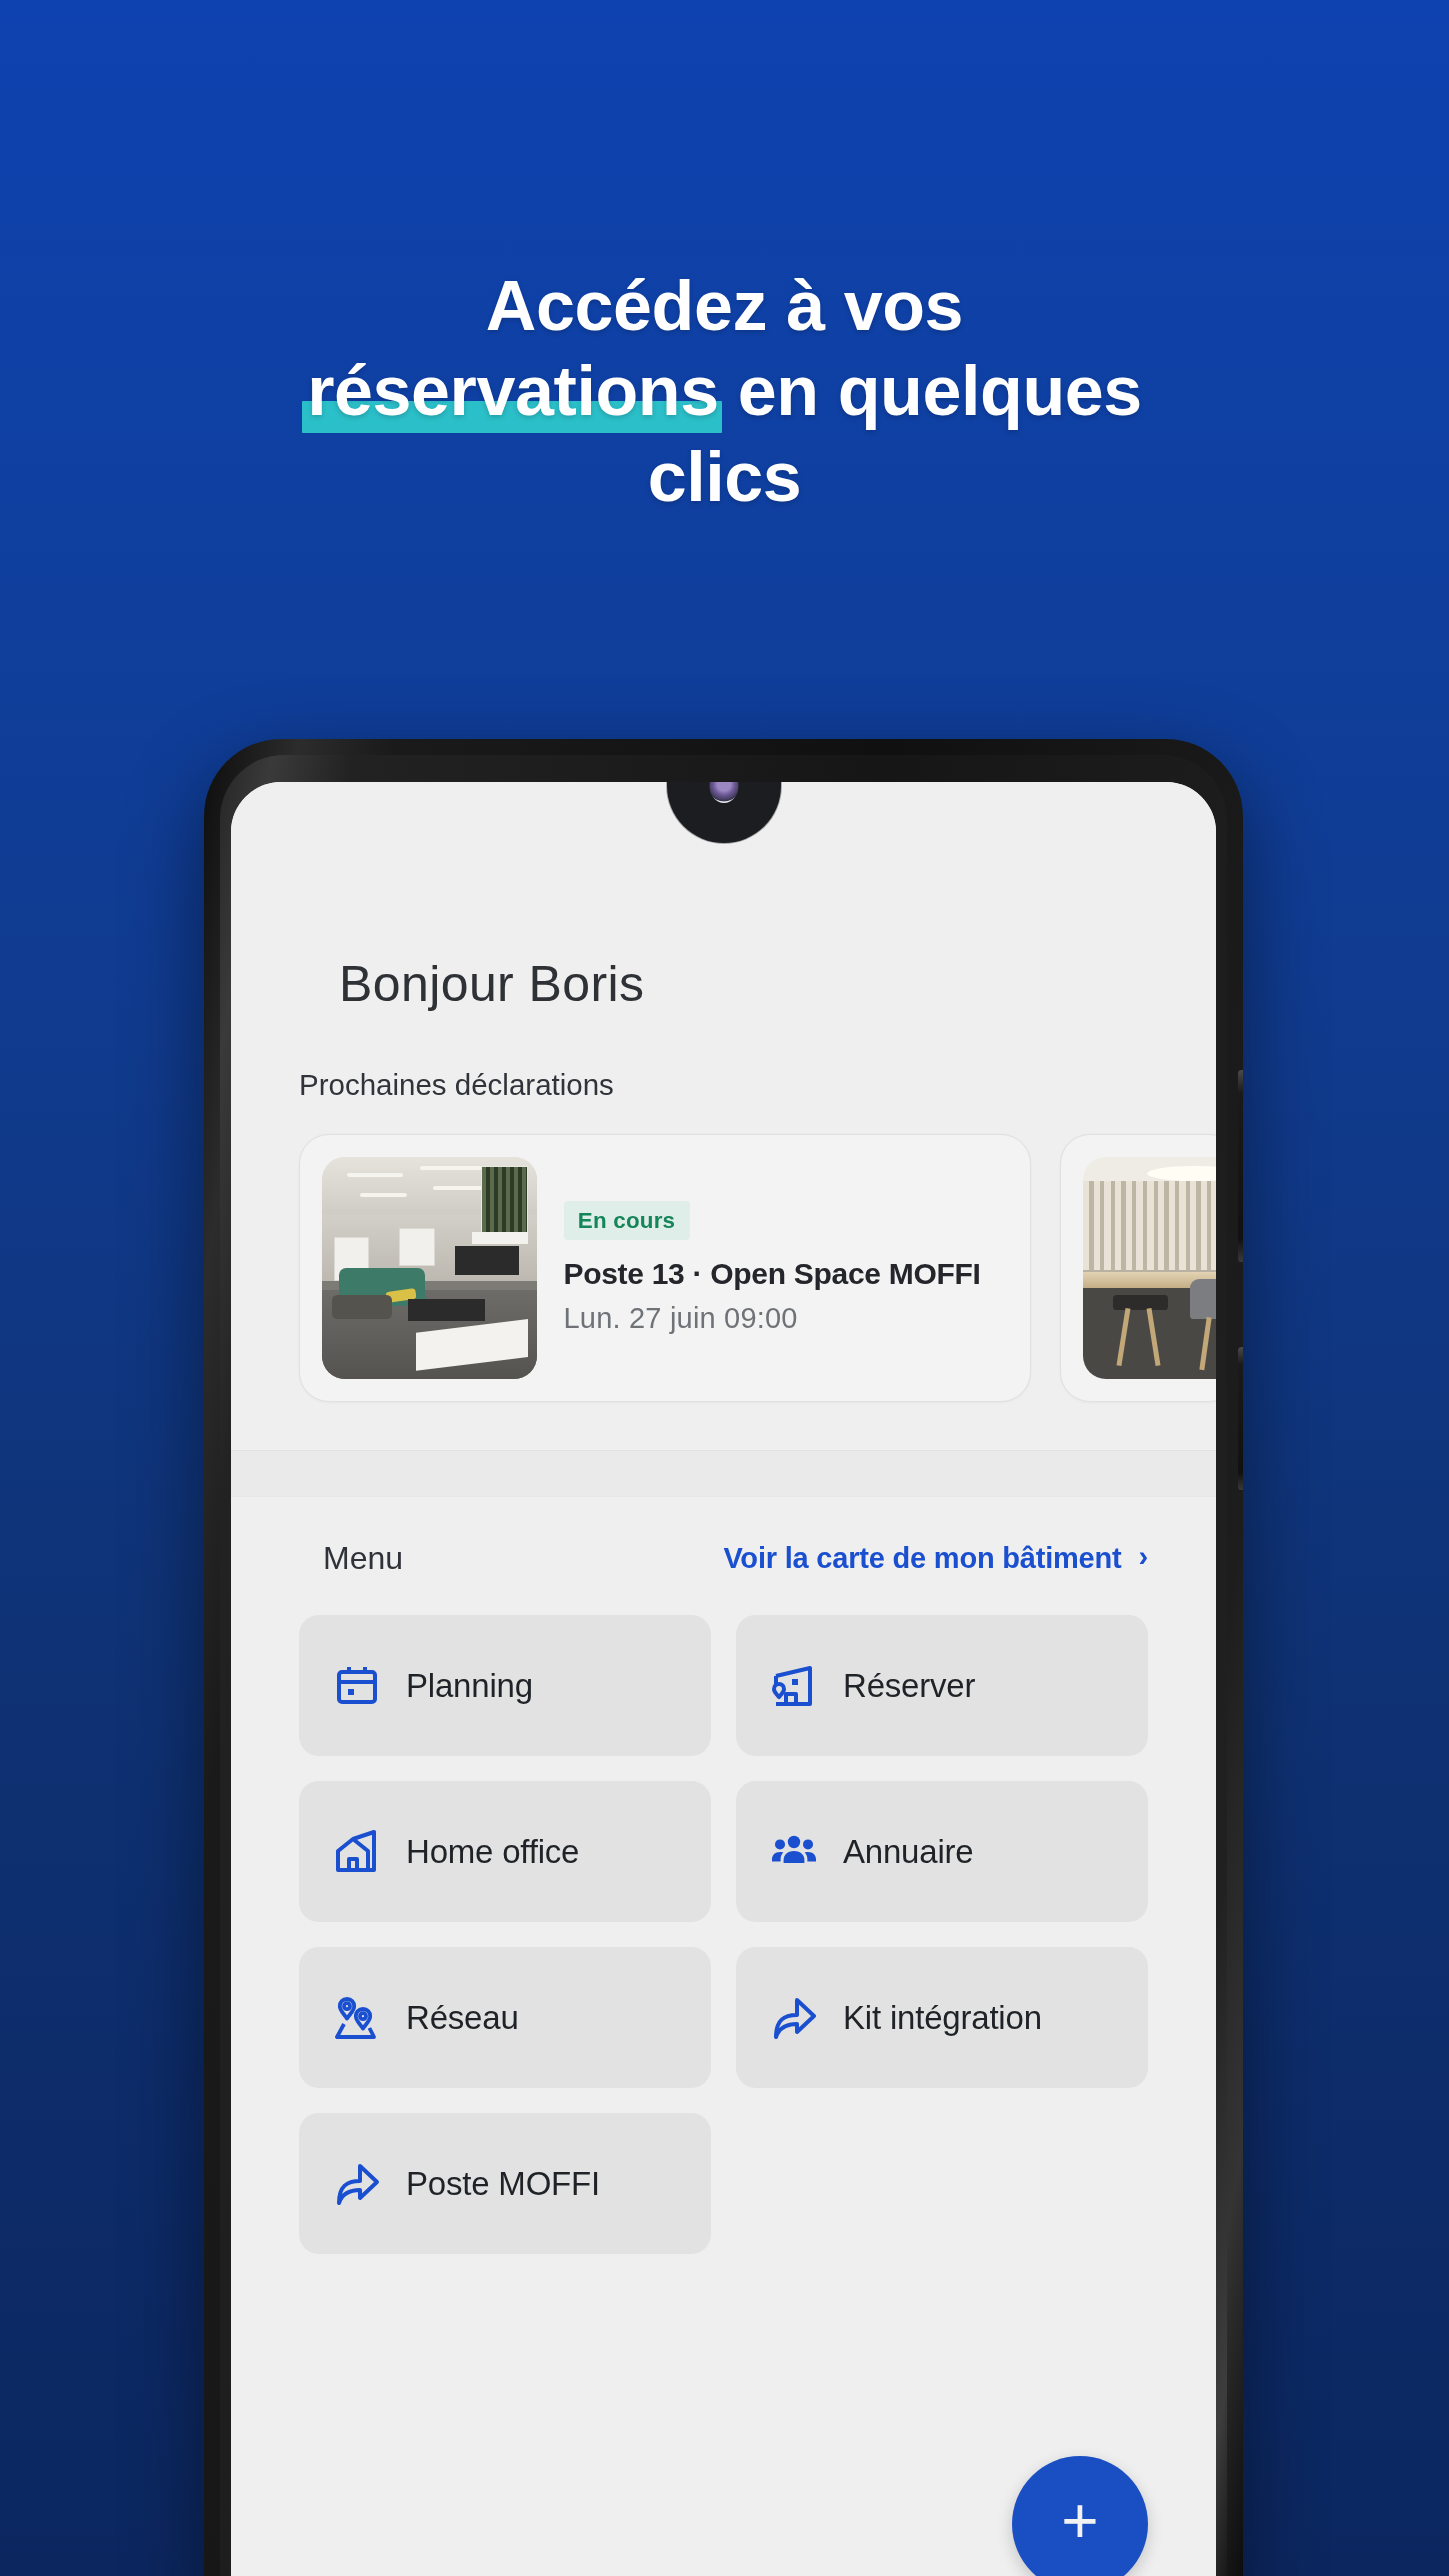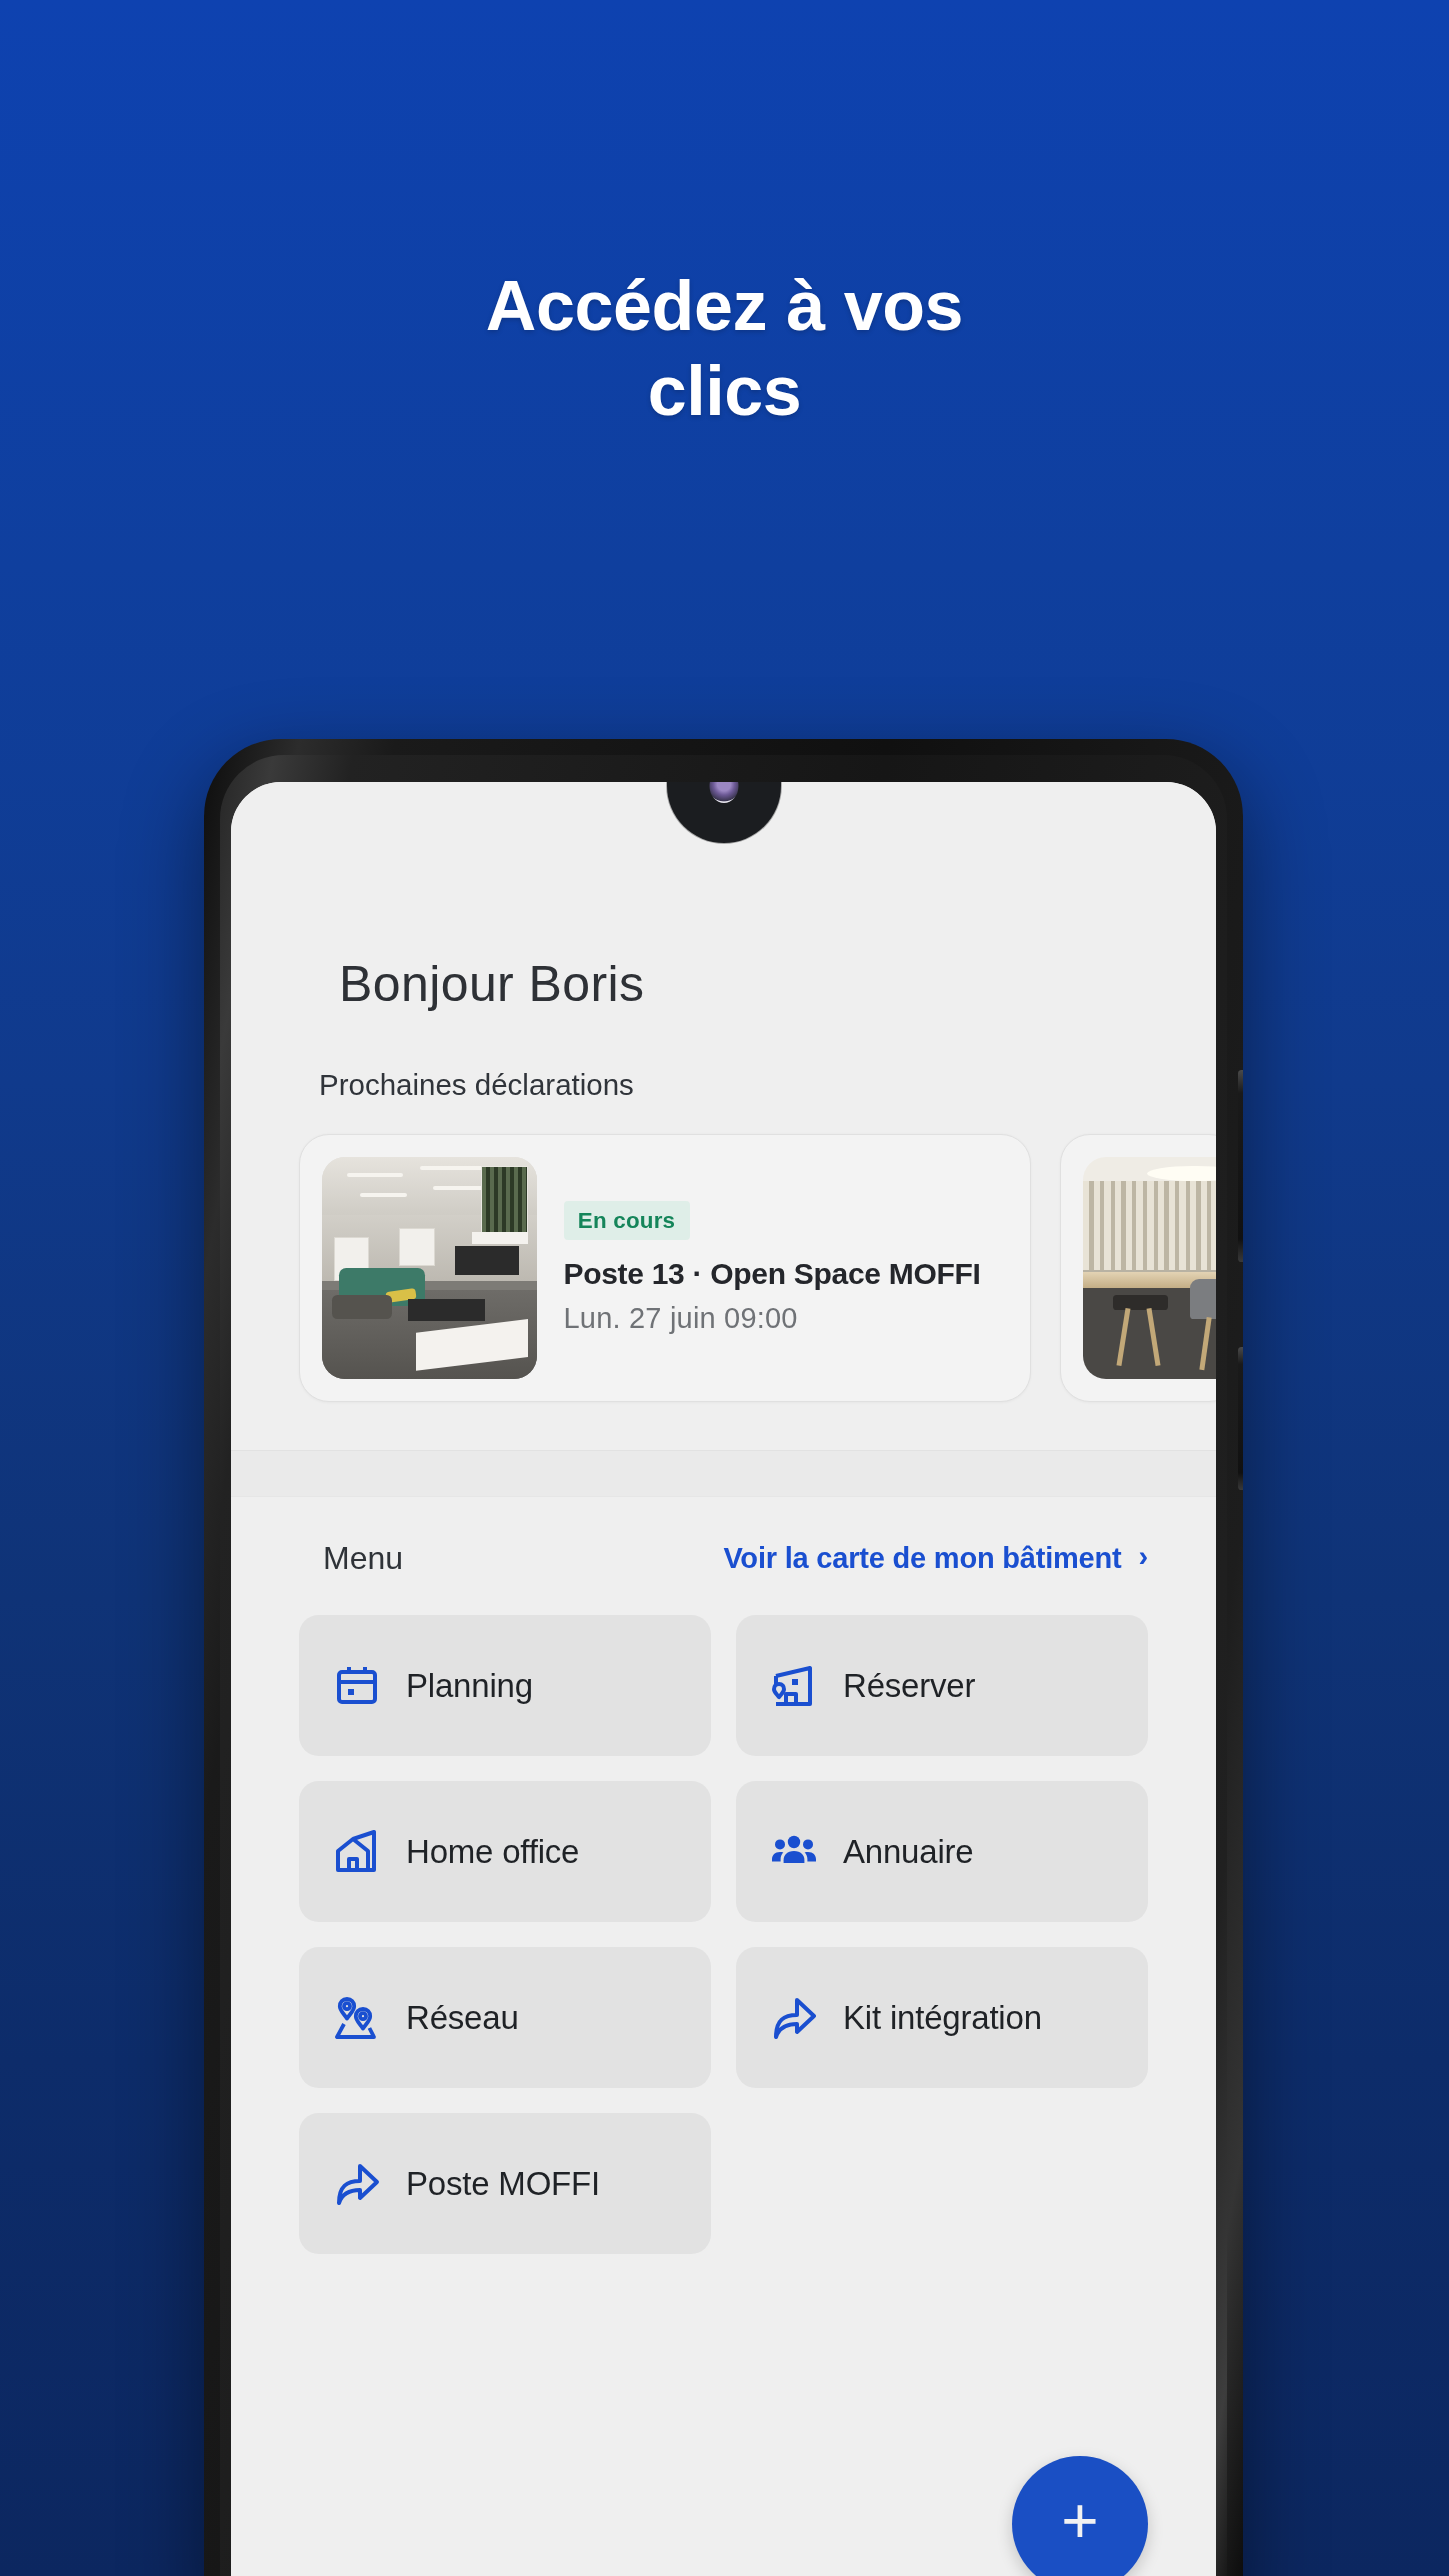--- a/index.html
+++ b/index.html
@@ -88,21 +88,21 @@
 
   
   .content { position:absolute; left:0; top:59px; right:0; bottom:0; }
 
   .greeting {
     margin:114px 0 0 108px;
     font-size:50px; font-weight:400; color:#2e3136;
     letter-spacing:0.4px;
   }
   .section-label {
-    margin:55px 0 0 88px;
+    margin:55px 0 0 68px;
     font-size:29.5px; font-weight:400; color:#30343a;
   }
 
   
   .carousel {
     margin-top:32px; padding-left:68px;
     display:flex; gap:29px; align-items:stretch;
   }
   .booking-card {
     flex:0 0 auto; width:732px; height:268px;
@@ -204,20 +204,21 @@
     display:flex; align-items:center; justify-content:center;
     box-shadow:0 5.4px 16px rgba(0,0,0,0.18);
   }
   .fab-plus { color:#f2f2f2; font-size:64px; font-weight:300; line-height:1; margin-top:-5.4px; }
 </style>
 </head>
 <body>
 
 <div class="headline">
   <span class="line">Accédez à vos</span>
+  <span class="line"><span class="hl-wrap"><span class="hl-mark"></span><span class="hl-text">réservations</span></span><span> en quelques</span></span>
   <span class="line">clics</span>
 </div>
 
 <div class="phone">
   <div class="phone-inner-bezel"></div>
   <div class="side-btn vol"></div>
   <div class="side-btn pwr"></div>
 
   <div class="screen">
 

